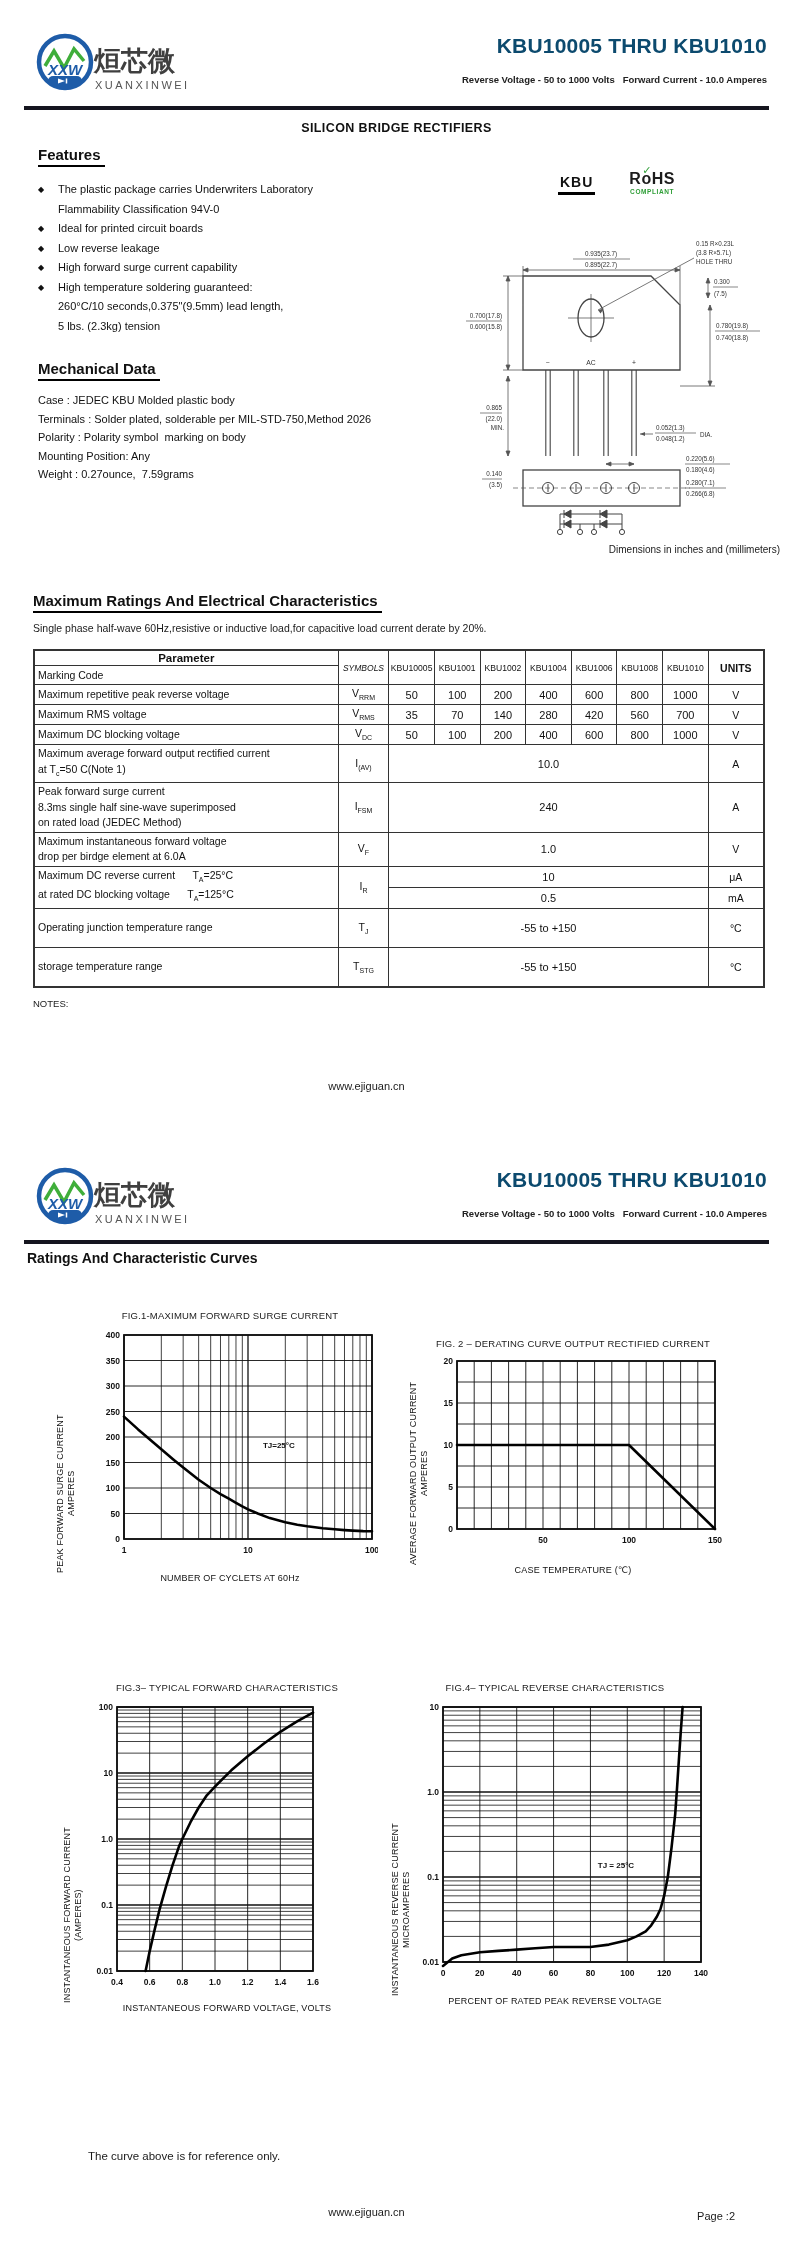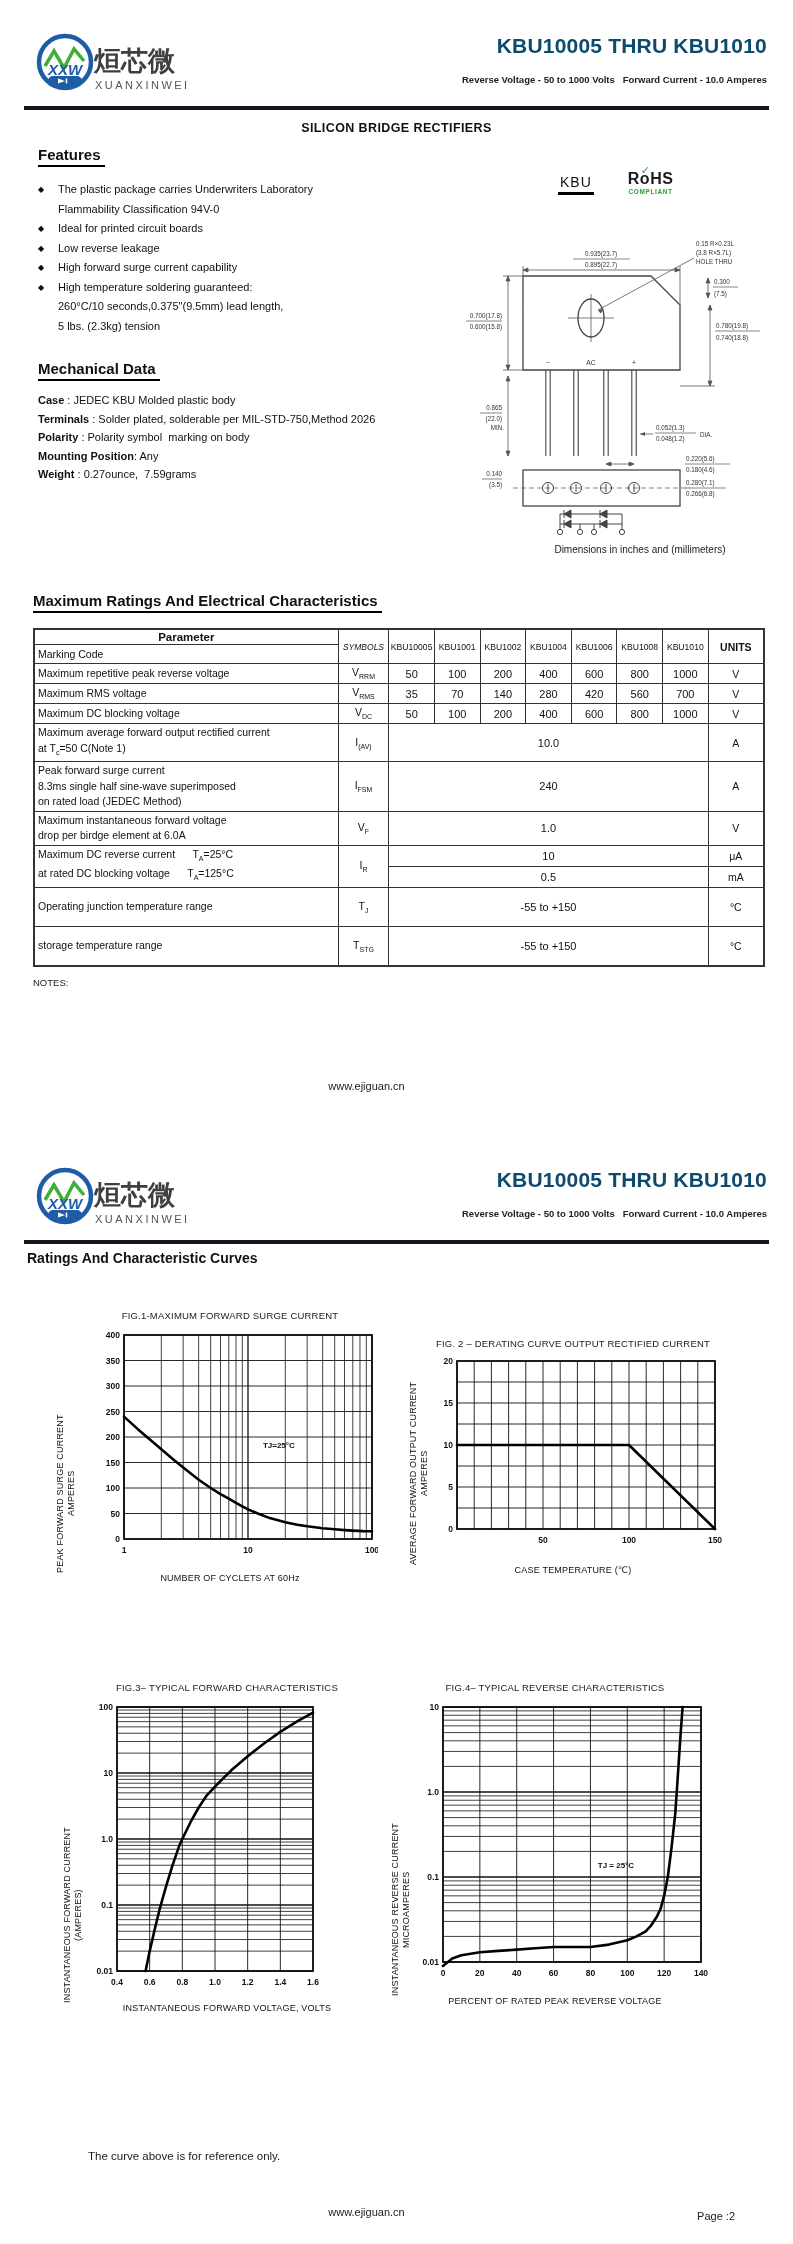--- a/index.html
+++ b/index.html
@@ -17,30 +17,30 @@
   .product-title{position:absolute;left:0;right:0;top:121px;text-align:center;font-size:12.5px;font-weight:bold;letter-spacing:.4px;}
   .leftcol{position:absolute;left:38px;top:146px;width:360px;}
   .sec-head{font-size:15px;font-weight:bold;border-bottom:2.5px solid #000;display:inline-block;padding:0 4px 2px 0;}
   .feat-list{margin-top:13px;}
   .feat-line{font-size:11px;line-height:18.5px;display:flex;}
   .feat-line .diamond{width:20px;flex:0 0 20px;font-size:8px;color:#111;padding-top:1px;}
   .feat-line.cont .diamond{visibility:hidden;}
   .mech-head{margin-top:24px;}
   .mech-list{margin-top:10px;}
   .mech-line{font-size:11px;line-height:18.5px;white-space:pre-wrap;}
-  .mech-line b{font-weight:bold;}
+  .mech-line b{font-weight:normal;}
   .pkgcol{position:absolute;left:408px;top:168px;width:372px;}
   .pkg-head{display:flex;justify-content:flex-start;padding-left:150px;gap:34px;align-items:flex-start;height:44px;}
-  .kbu-label{font-size:14px;font-weight:normal;border-bottom:3.5px solid #000;padding:6px 2px 2px 2px;letter-spacing:1px;}
+  .kbu-label{font-size:14px;font-weight:bold;border-bottom:3.5px solid #000;padding:6px 2px 2px 2px;letter-spacing:1px;}
   .rohs{position:relative;text-align:center;padding-top:2px;}
   .rohs-check{position:absolute;left:13px;top:-4px;color:#2e9e36;font-size:11px;font-weight:bold;}
   .rohs-text{font-size:16px;font-weight:bold;color:#1c1c1c;letter-spacing:.5px;}
   .rohs-sub{font-size:6.5px;color:#2e9e36;letter-spacing:.6px;font-weight:bold;}
   .pkg-svg{margin-top:6px;}
-  .pkg-caption{font-size:10px;color:#1a1a1a;text-align:center;padding-left:92px;margin-top:4px;}
+  .pkg-caption{font-size:10px;color:#1a1a1a;text-align:right;padding-left:92px;margin-top:4px;}
   .ratings{position:absolute;left:33px;right:28px;top:592px;}
   .ratings .note{font-size:10.5px;margin-top:9px;color:#1a1a1a;}
   .ratings .note:first-of-type{margin-top:15px;}
   table{border-collapse:collapse;width:100%;table-layout:fixed;border:2px solid #333;margin-top:15px;}
   td{border:1px solid #333;font-size:10.5px;color:#111;vertical-align:middle;padding:1px 3px;}
   td.phead{font-weight:bold;text-align:center;font-size:11.5px;}
   td.symhead{font-style:italic;font-size:8.5px;text-align:center;}
   td.parthead{font-size:8.6px;text-align:center;padding:1px 0;margin-left:21px;}
   td.unitshead{font-weight:bold;font-size:10.5px;text-align:center;}
   td.marking{font-size:10.5px;height:16px;}
@@ -286,20 +286,21 @@
       <text class="dim2" x="152" y="317" text-anchor="middle" dy="6">+</text>
       <text class="dim2" x="172" y="317" text-anchor="middle" dy="6">~</text>
       <text class="dim2" x="186" y="317" text-anchor="middle" dy="6">~</text>
       <text class="dim2" x="214" y="317" text-anchor="middle" dy="6">−</text>
     </svg>
     <div class="pkg-caption">Dimensions in inches and (millimeters)</div>
   </div>
 
   <div class="ratings">
     <div class="sec-head">Maximum Ratings And Electrical Characteristics</div>
+    <div class="note">Single phase half-wave 60Hz,resistive or inductive load,for capacitive load current derate by 20%.</div>
     <table id="ratings-table">
         <colgroup>
           <col style="width:300px">
           <col style="width:50px">
           <col style="width:45px">
           <col style="width:45px">
           <col style="width:45px">
           <col style="width:45px">
           <col style="width:45px">
           <col style="width:45px">

